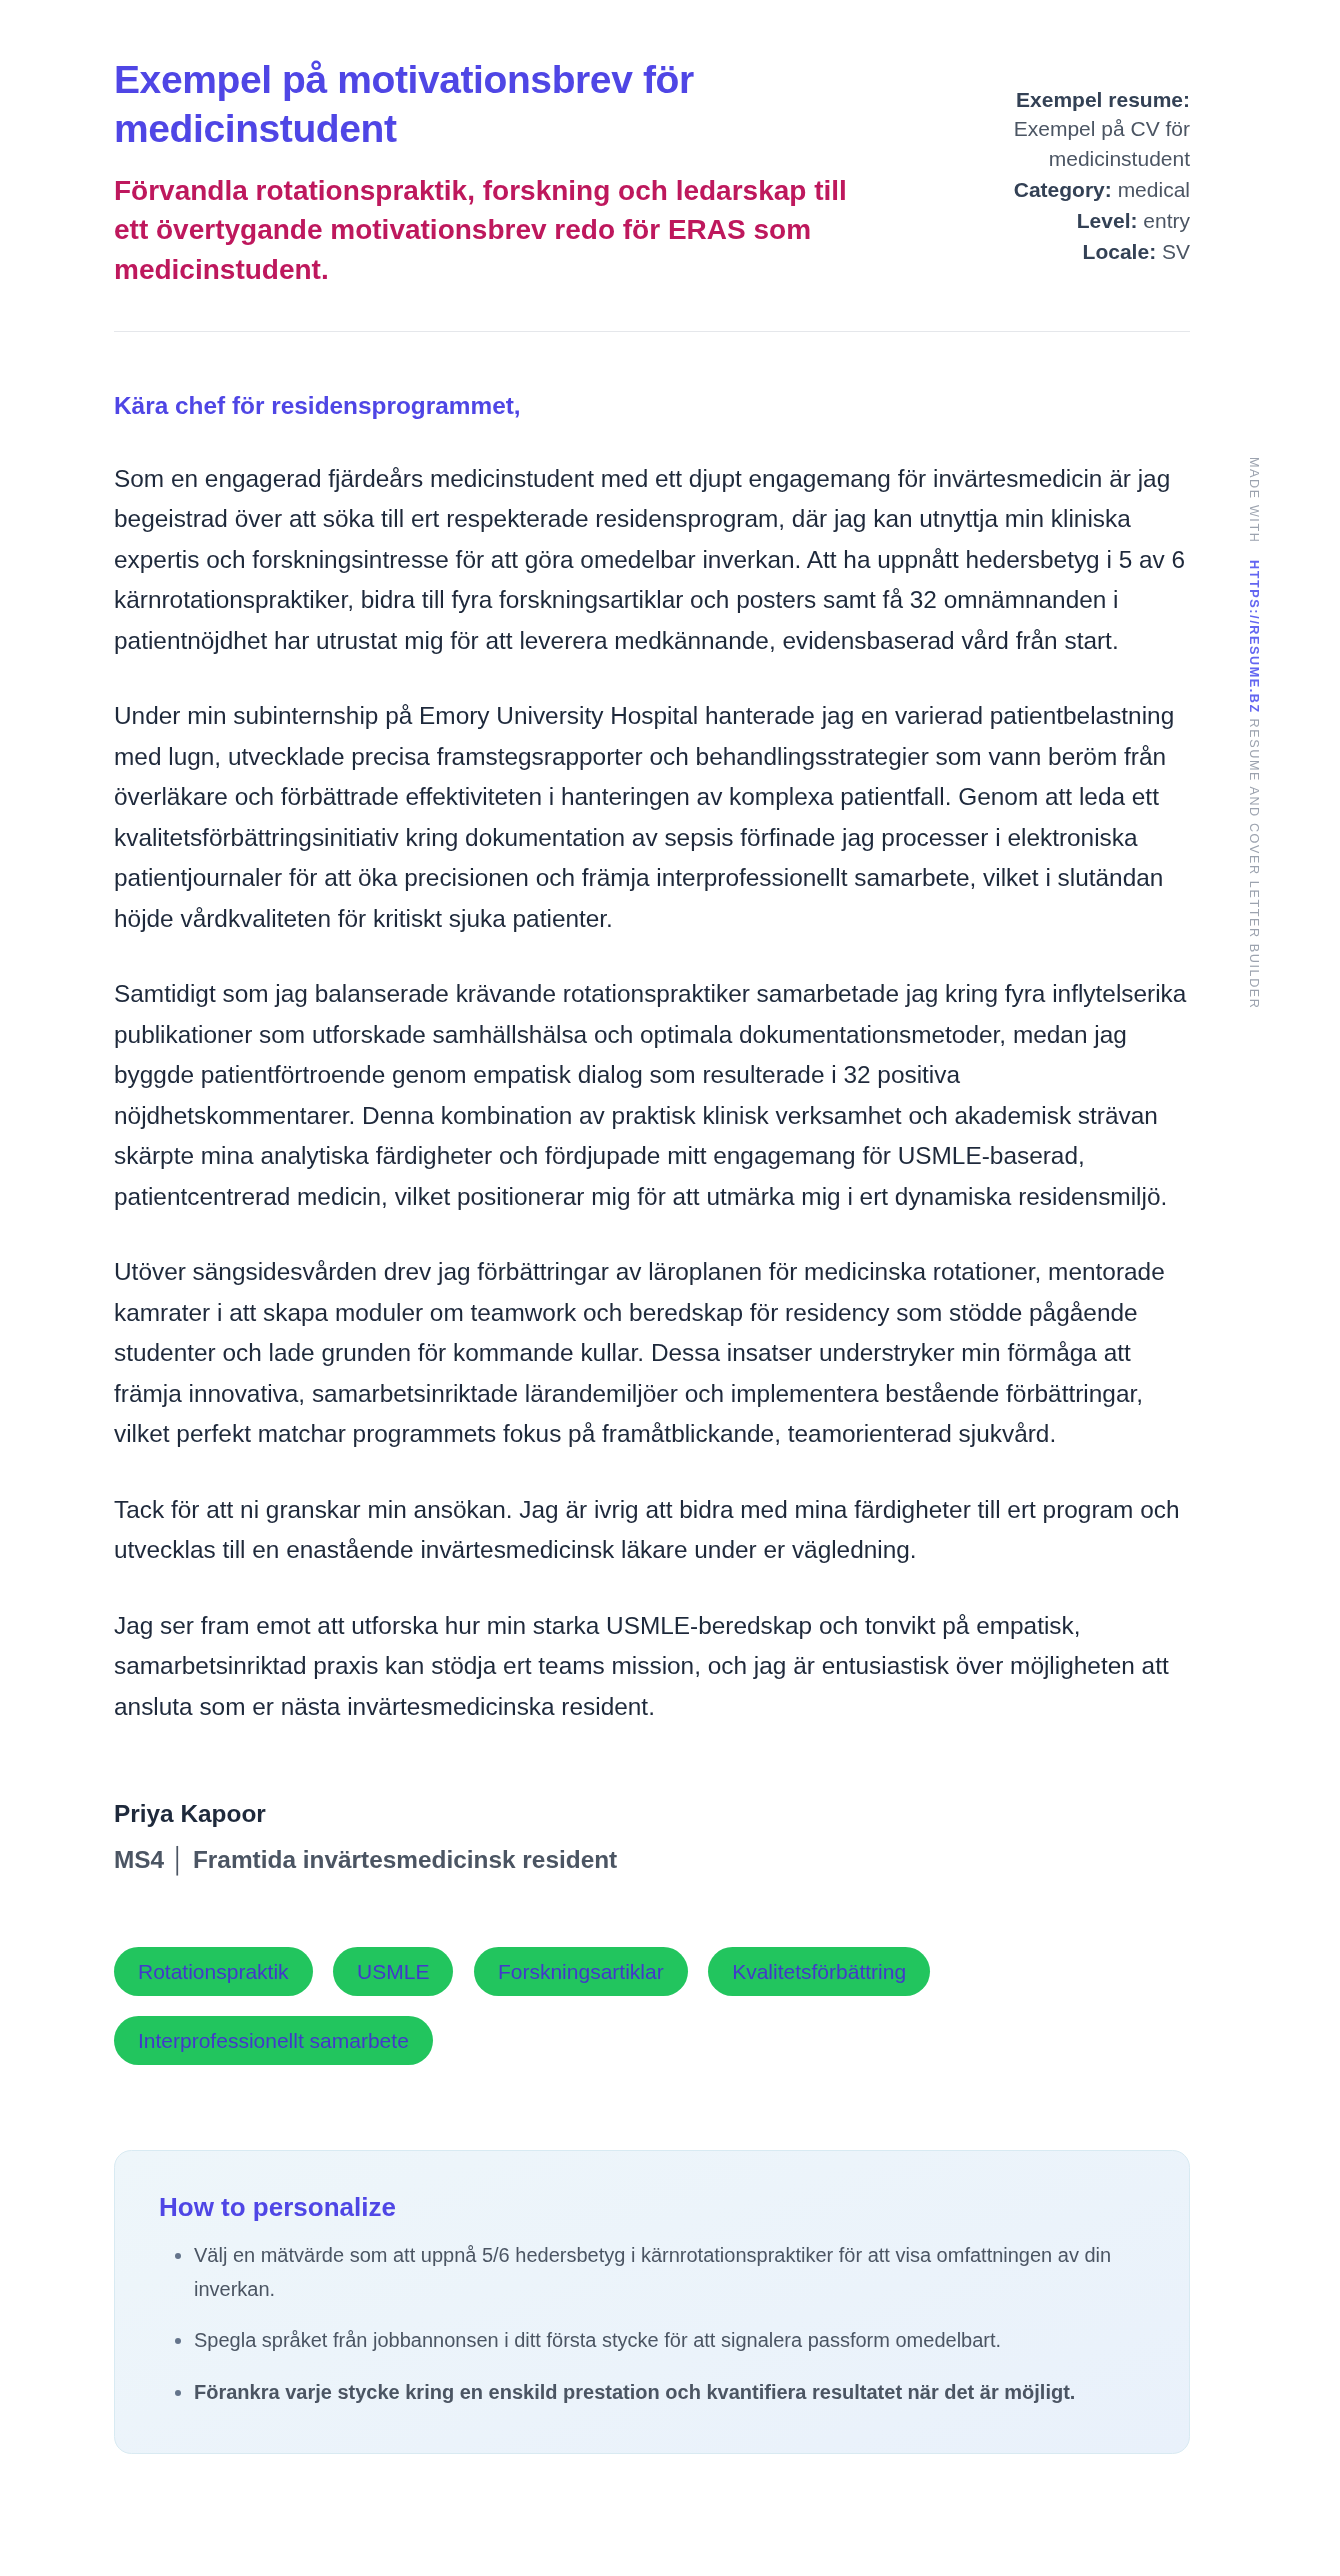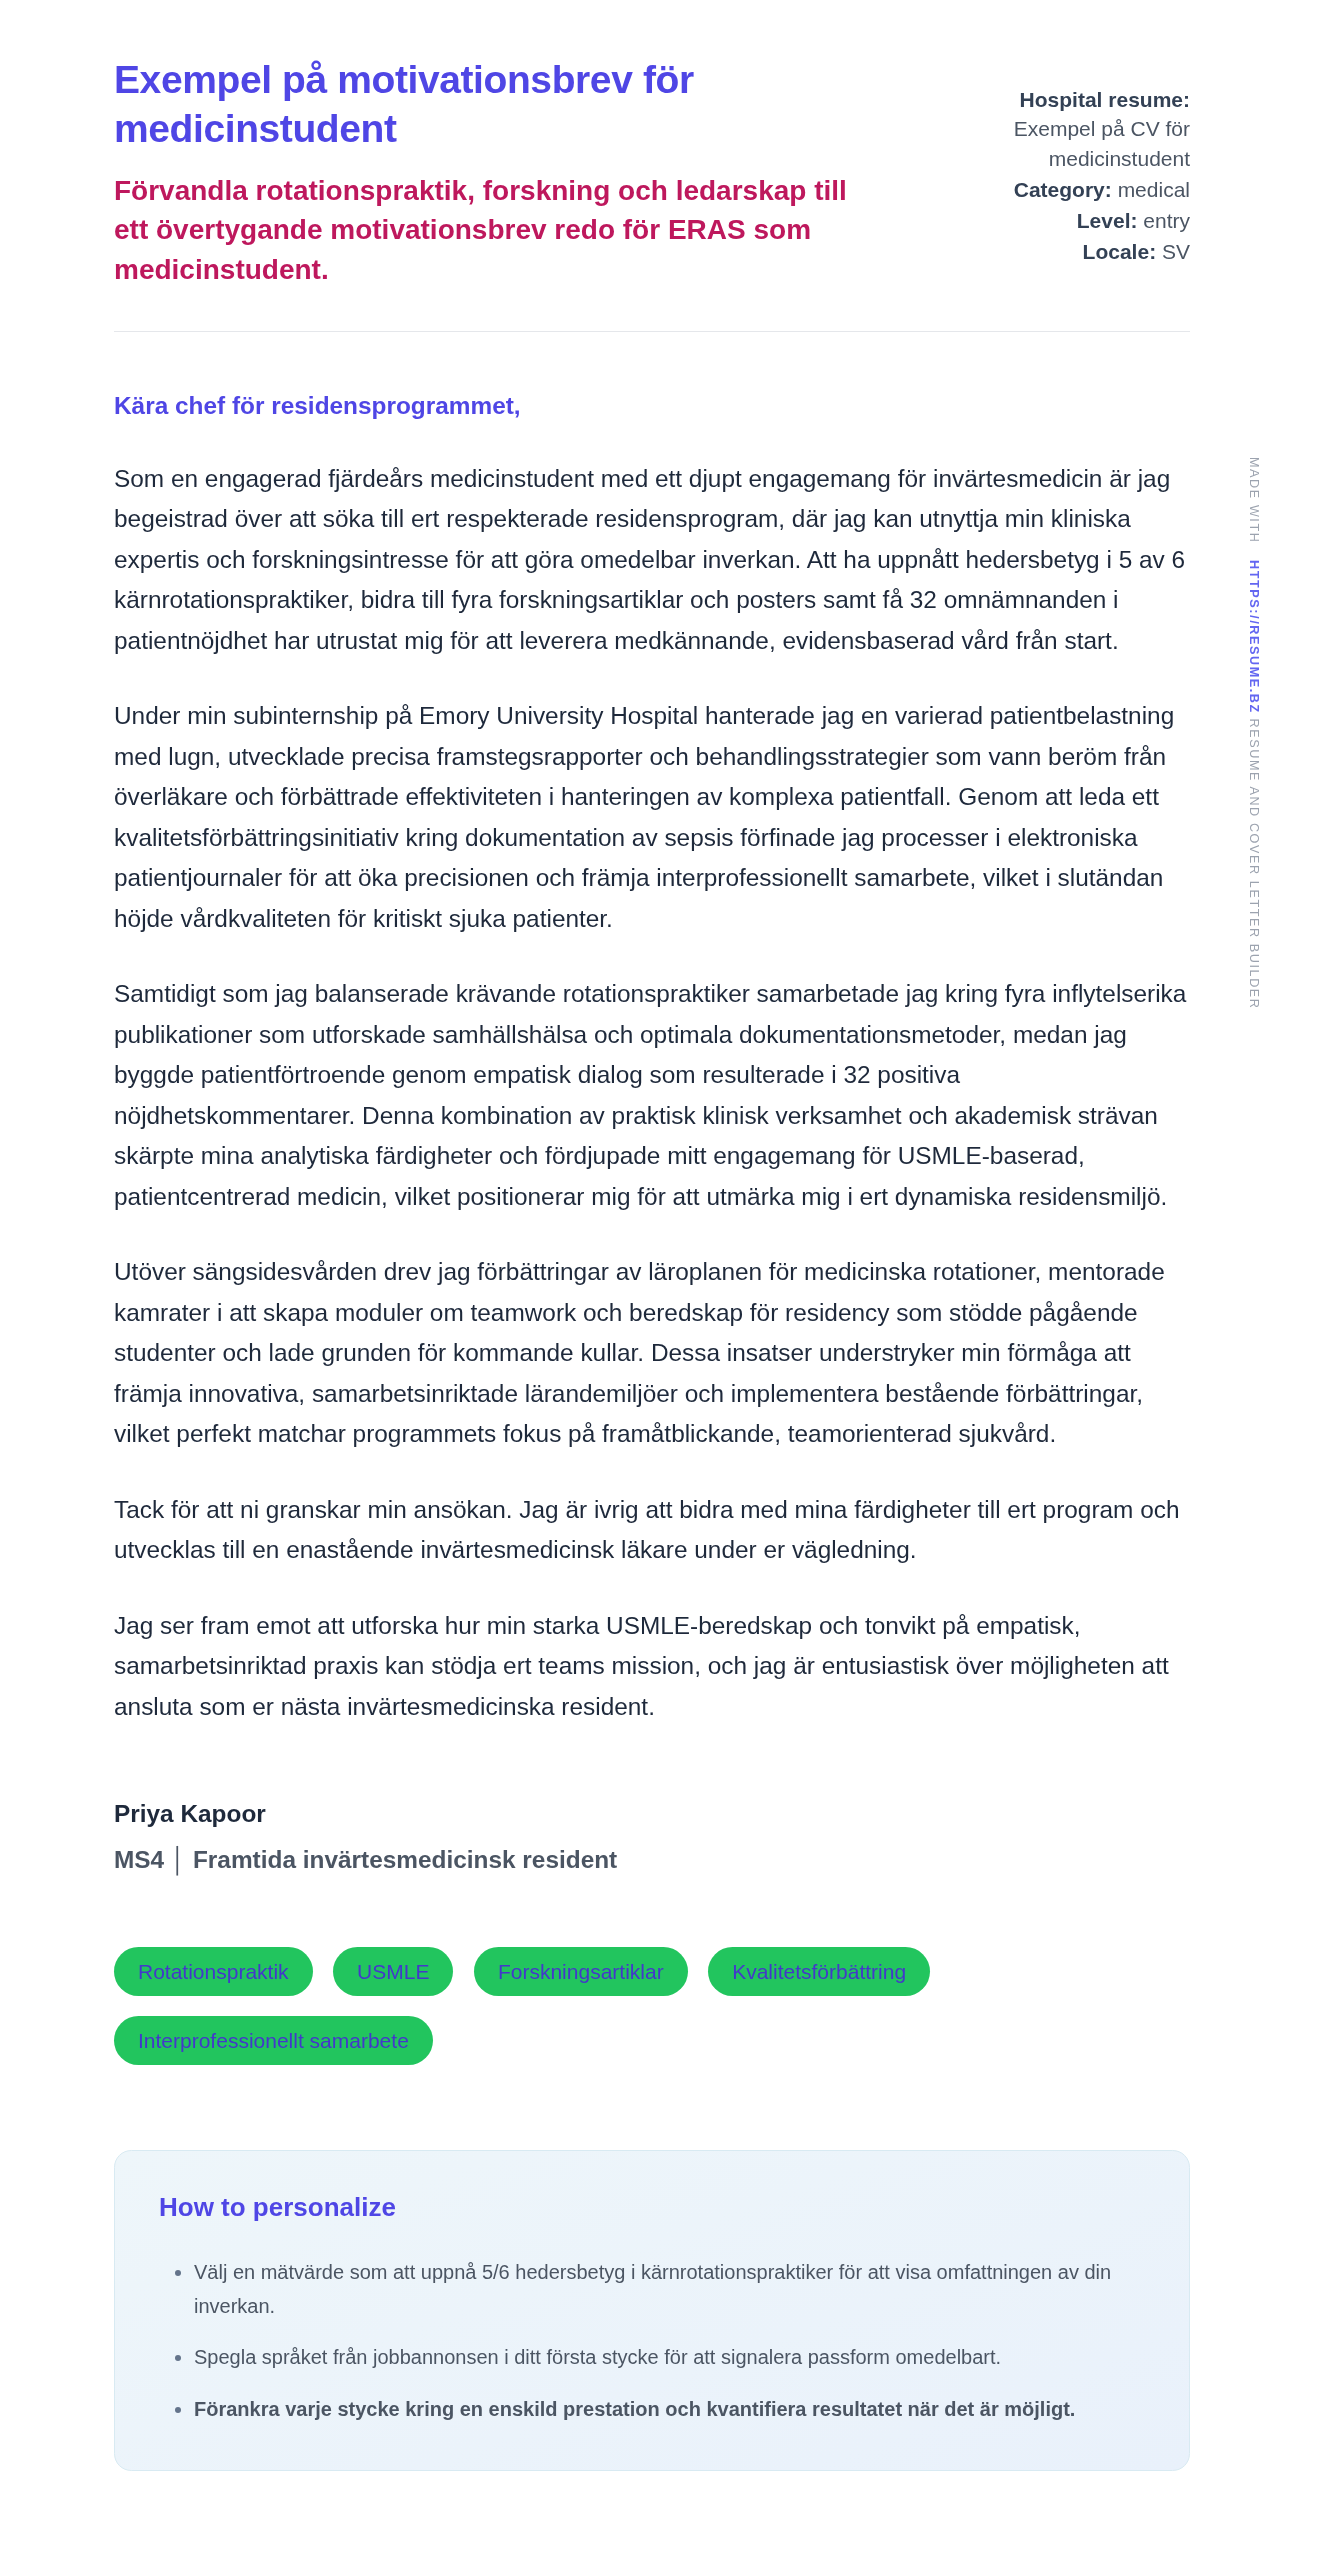--- a/index.html
+++ b/index.html
@@ -92,21 +92,21 @@
     margin-top: 85px;
     border: 1.6px solid #d8eaf2;
     border-radius: 17.3px;
     background: linear-gradient(160deg, #eef6fa 0%, #e9f1fb 100%);
     padding: 41px 44px 44px 44px;
   }
   .personalize h3 {
     font-size: 26px;
     font-weight: 700;
     color: #4f46e5;
-    margin-bottom: 32px;
+    margin-bottom: 15px;
   }
   .personalize ul { list-style: disc; padding-left: 35px; }
   .personalize li {
     font-size: 20px;
     line-height: 1.7;
     color: #4b5563;
     margin-bottom: 17.3px;
     max-width: 930px;
   }
   .personalize li::marker { color: #64748b; }
@@ -134,21 +134,21 @@
 <div class="page">
   <div class="content">
 
     <div class="header-row">
       <div class="header-left">
         <h1 class="title">Exempel på motivationsbrev för medicinstudent</h1>
         <div class="subtitle">Förvandla rotationspraktik, forskning och ledarskap till ett övertygande motivationsbrev redo för ERAS som medicinstudent.</div>
       </div>
       <div class="meta">
         <div class="meta-block">
-          <span class="meta-label">Hospital resume:</span>
+          <span class="meta-label">Exempel resume:</span>
           <span class="meta-value">Exempel på CV för medicinstudent</span>
         </div>
         <div class="meta-line">
           <span class="meta-label">Category:</span>
           <span class="meta-value">medical</span>
         </div>
         <div class="meta-line">
           <span class="meta-label">Level:</span>
           <span class="meta-value">entry</span>
         </div>

